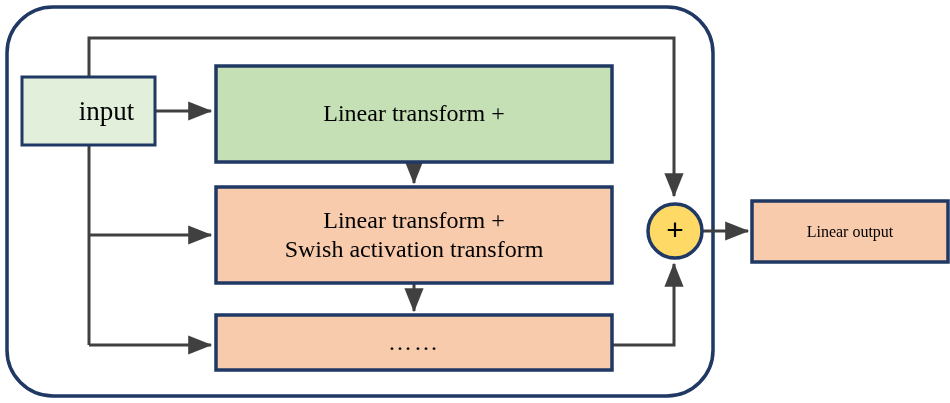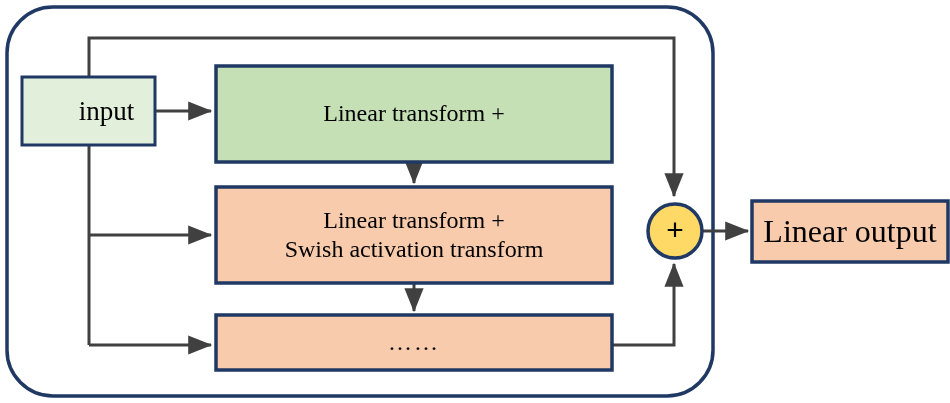--- a/index.html
+++ b/index.html
@@ -32,21 +32,21 @@
     color: #000000;
     line-height: 1.22;
     pointer-events: none;
     white-space: nowrap;
   }
   .lbl-line { display: block; }
   #label-input        { left: 22px;  top: 77px;  width: 153px; height: 68px;  font-size: 27px; margin-left: 8px; }
   #label-box-sin      { left: 216px; top: 66px;  width: 396px; height: 96px;  font-size: 24px; }
   #label-box-swish    { left: 216px; top: 187px; width: 396px; height: 96px;  font-size: 24px; }
   #label-box-ellipsis { left: 216px; top: 315px; width: 396px; height: 55px;  font-size: 24px; letter-spacing: 2px; }
-  #label-output       { left: 752px; top: 201px; width: 196px; height: 61px;  font-size: 32px; border-radius: 8px; }
+  #label-output       { left: 752px; top: 201px; width: 196px; height: 61px;  font-size: 16px; border-radius: 8px; }
   #label-plus         { left: 650px; top: 205px; width: 50px;  height: 50px;  font-size: 30px; font-family: "Liberation Sans", sans-serif; }
 </style>
 </head>
 <body>
 
 <div id="diagram-root">
 
   <svg id="diagram-svg" viewBox="0 0 950 403">
     <defs>
       <marker id="arrowhead" markerWidth="9" markerHeight="9" refX="7.6" refY="3.4" orient="auto" markerUnits="strokeWidth">

